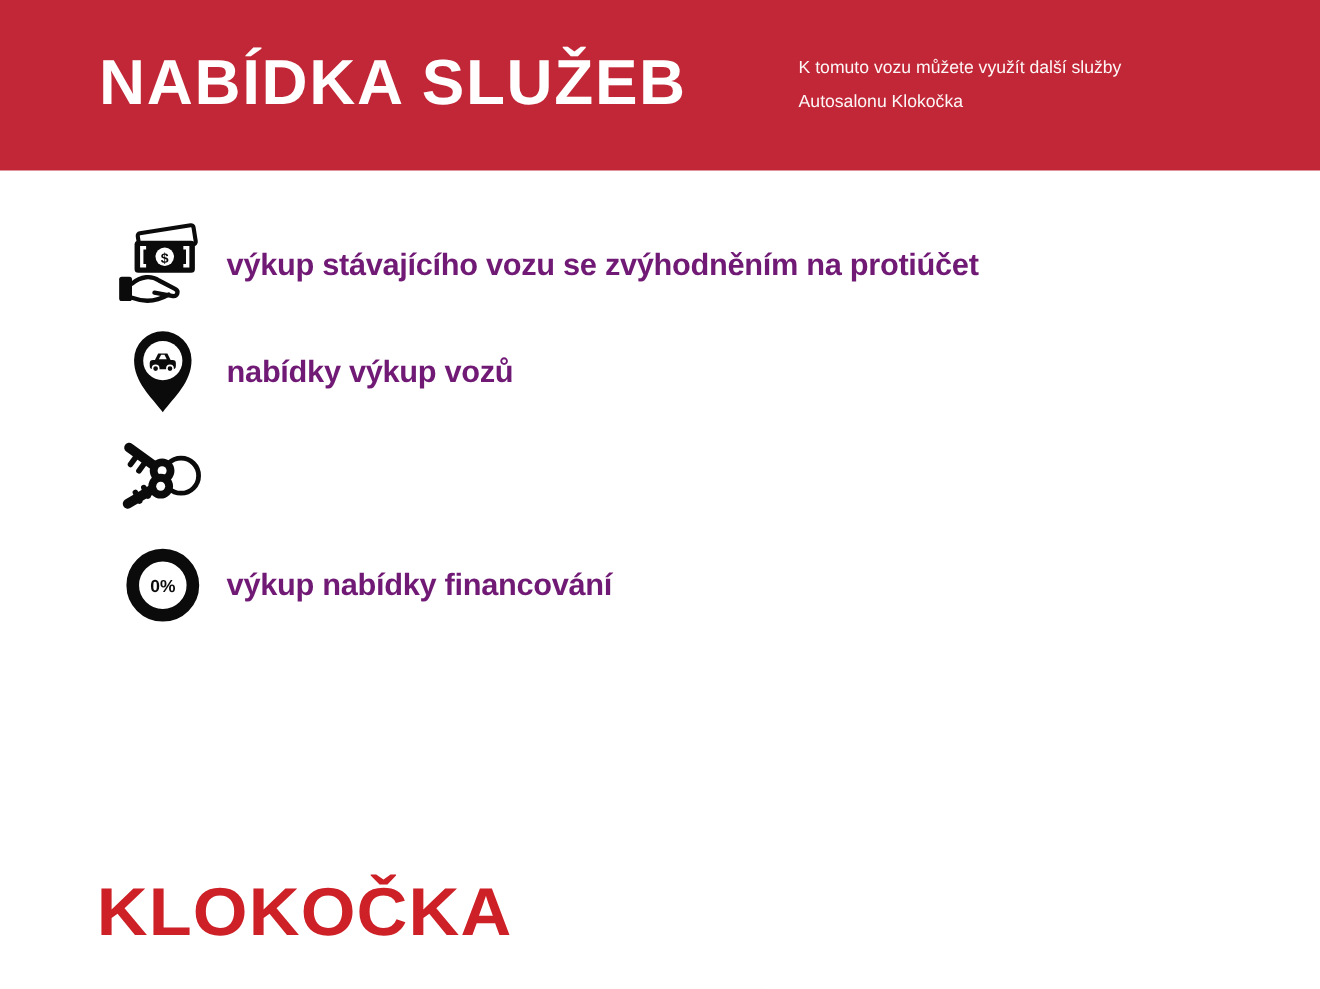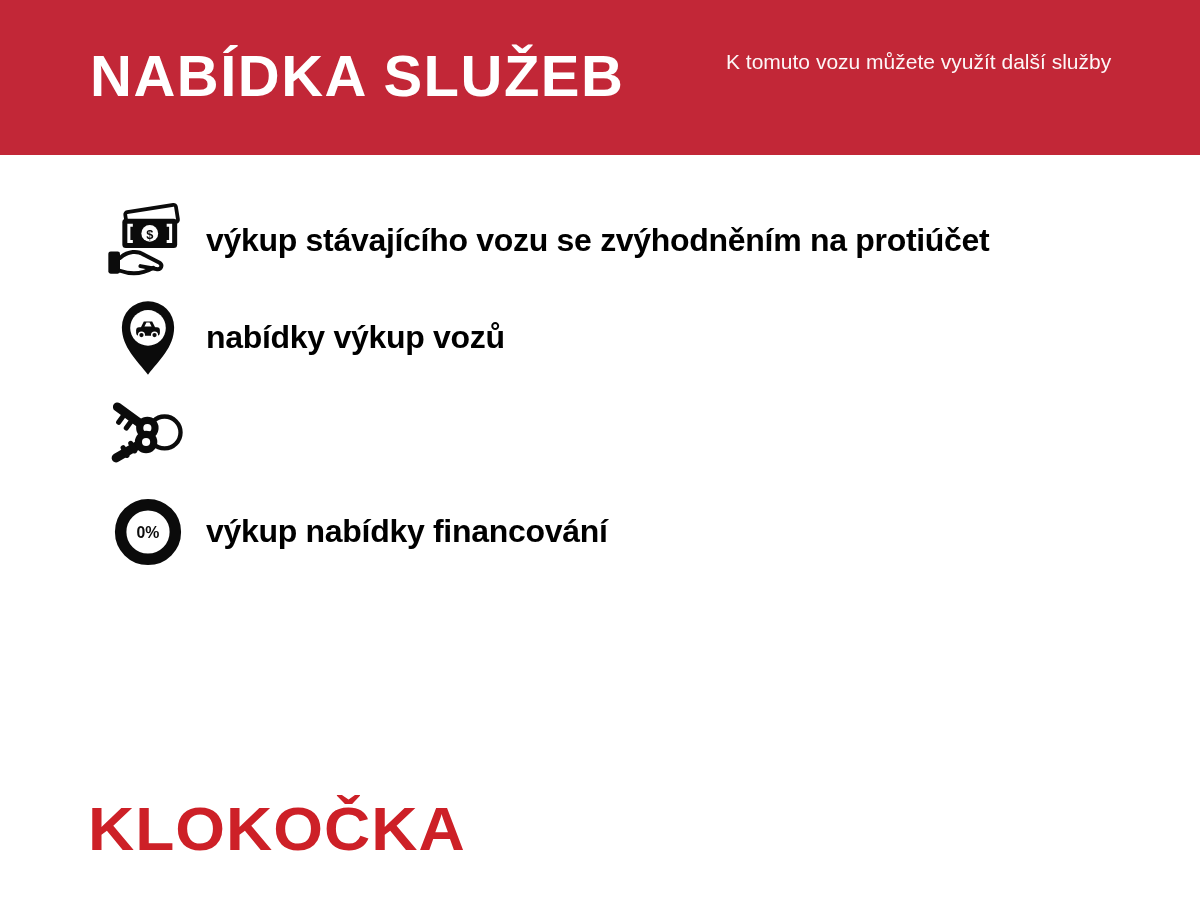--- a/index.html
+++ b/index.html
@@ -35,21 +35,21 @@
     font-weight: 700;
     letter-spacing: 1.5px;
     white-space: nowrap;
   }
   .header-subtitle {
     position: absolute;
     left: 726px;
     top: 46px;
     width: 440px;
     color: rgba(255,255,255,0.96);
-    font-size: 21px;
+    font-size: 16px;
     font-weight: 500;
     line-height: 31px;
   }
 
   
   .services {
     position: absolute;
     top: 192px;
     left: 104px;
     width: 1000px;
@@ -65,22 +65,22 @@
     width: 88px;
     height: 84px;
     flex: 0 0 88px;
     margin-right: 14px;
     display: flex;
     align-items: center;
     justify-content: center;
   }
   .service-icon svg { display: block; }
   .service-label {
-    color: #000000;
-    font-size: 32px;
+    color: #701a75;
+    font-size: 28px;
     font-weight: 700;
     letter-spacing: -0.3px;
     white-space: nowrap;
   }
 
   
   .footer-logo {
     position: absolute;
     left: 88px;
     top: 792px;
@@ -94,20 +94,21 @@
 </style>
 </head>
 <body>
 
 <div class="page">
 
   <div class="header">
     <div class="header-title">NABÍDKA SLUŽEB</div>
     <div class="header-subtitle">
       <span>K tomuto vozu můžete využít další služby</span><br>
+      <span>Autosalonu Klokočka</span>
     </div>
   </div>
 
   <div class="services">
 
     <div class="service-row">
       <span class="service-icon">
         <svg width="84" height="78" viewBox="0 0 72 64" fill="none">
           <rect x="17" y="4" width="44" height="15" rx="2" fill="none" stroke="#0b0b0b" stroke-width="3.2" transform="rotate(-9 39 11)"></rect>
           <rect x="14" y="13" width="47" height="25" rx="3" fill="#0b0b0b"></rect>

